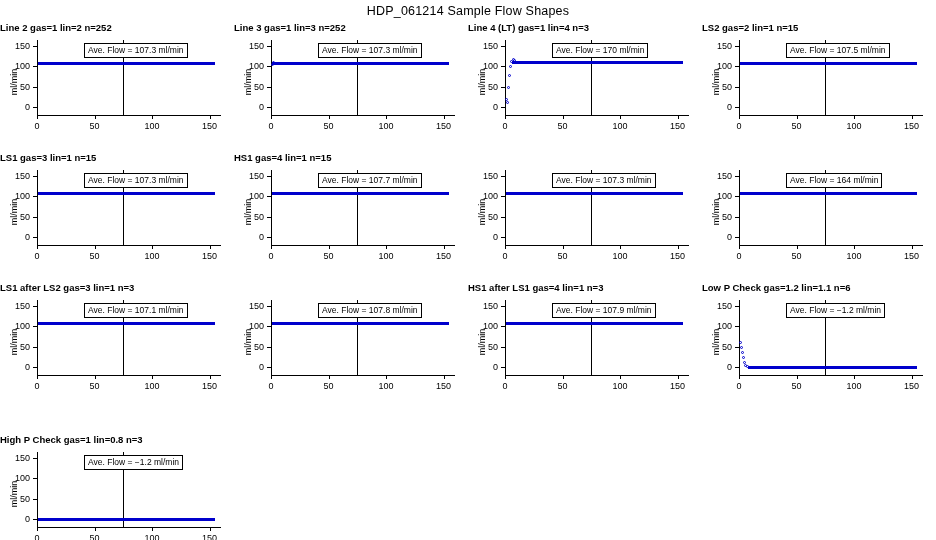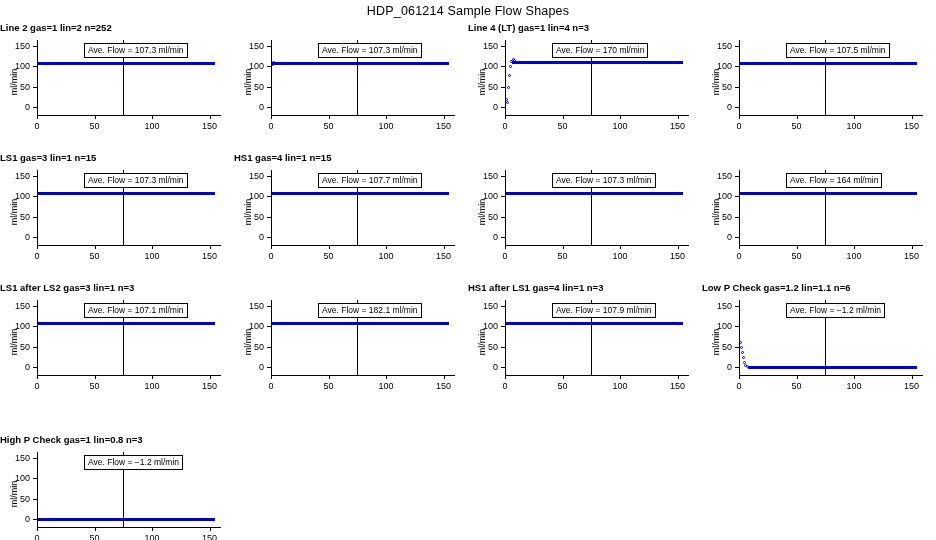--- a/index.html
+++ b/index.html
@@ -143,20 +143,21 @@
       <div class="ylab" style="top: 46.3514px;">100</div>
       <div class="tick-y" style="top: 26.0811px;"></div>
       <div class="ylab" style="top: 26.0811px;">150</div>
       <div class="vline" style="left: 123.25px;"></div>
       <div class="ann-box" style="left: 84px; top: 23px;">Ave. Flow =  107.3  ml/min</div>
       <div class="series" style="left: 37px; top: 20px;">
         <div class="band" style="left: 1.15px; width: 177.1px; top: 21.8919px;"></div>
       </div>
     </div>
     <div class="panel" style="left: 234px; top: 0px;">
+      <div class="panel-title">Line 3 gas=1 lin=3 n=252</div>
       <div class="yaxis-title">ml/min</div>
       <div class="axis-line-x"></div>
       <div class="axis-line-y"></div>
       <div class="tick-x" style="left: 37px;"></div>
       <div class="xlab" style="left: 37px;">0</div>
       <div class="tick-x" style="left: 94.5px;"></div>
       <div class="xlab" style="left: 94.5px;">50</div>
       <div class="tick-x" style="left: 152px;"></div>
       <div class="xlab" style="left: 152px;">100</div>
       <div class="tick-x" style="left: 209.5px;"></div>
@@ -206,20 +207,21 @@
         <div class="pt" style="left: 0.8px; top: 60.527px;"></div>
         <div class="pt" style="left: 1.95px; top: 45.9324px;"></div>
         <div class="pt" style="left: 3.1px; top: 33.7703px;"></div>
         <div class="pt" style="left: 4.25px; top: 24.8514px;"></div>
         <div class="pt" style="left: 5.4px; top: 19.9865px;"></div>
         <div class="pt" style="left: 6.55px; top: 17.5541px;"></div>
         <div class="pt" style="left: 7.7px; top: 19.1757px;"></div>
       </div>
     </div>
     <div class="panel" style="left: 702px; top: 0px;">
+      <div class="panel-title">LS2 gas=2 lin=1 n=15</div>
       <div class="yaxis-title">ml/min</div>
       <div class="axis-line-x"></div>
       <div class="axis-line-y"></div>
       <div class="tick-x" style="left: 37px;"></div>
       <div class="xlab" style="left: 37px;">0</div>
       <div class="tick-x" style="left: 94.5px;"></div>
       <div class="xlab" style="left: 94.5px;">50</div>
       <div class="tick-x" style="left: 152px;"></div>
       <div class="xlab" style="left: 152px;">100</div>
       <div class="tick-x" style="left: 209.5px;"></div>
@@ -385,21 +387,21 @@
       <div class="xlab" style="left: 209.5px;">150</div>
       <div class="tick-y" style="top: 86.8919px;"></div>
       <div class="ylab" style="top: 86.8919px;">0</div>
       <div class="tick-y" style="top: 66.6216px;"></div>
       <div class="ylab" style="top: 66.6216px;">50</div>
       <div class="tick-y" style="top: 46.3514px;"></div>
       <div class="ylab" style="top: 46.3514px;">100</div>
       <div class="tick-y" style="top: 26.0811px;"></div>
       <div class="ylab" style="top: 26.0811px;">150</div>
       <div class="vline" style="left: 123.25px;"></div>
-      <div class="ann-box" style="left: 84px; top: 23px;">Ave. Flow =  182.1  ml/min</div>
+      <div class="ann-box" style="left: 84px; top: 23px;">Ave. Flow =  107.8  ml/min</div>
       <div class="series" style="left: 37px; top: 20px;">
         <div class="band" style="left: 1.15px; width: 177.1px; top: 21.6892px;"></div>
       </div>
     </div>
     <div class="panel" style="left: 468px; top: 260px;">
       <div class="panel-title">HS1 after LS1 gas=4 lin=1 n=3</div>
       <div class="yaxis-title">ml/min</div>
       <div class="axis-line-x"></div>
       <div class="axis-line-y"></div>
       <div class="tick-x" style="left: 37px;"></div>

